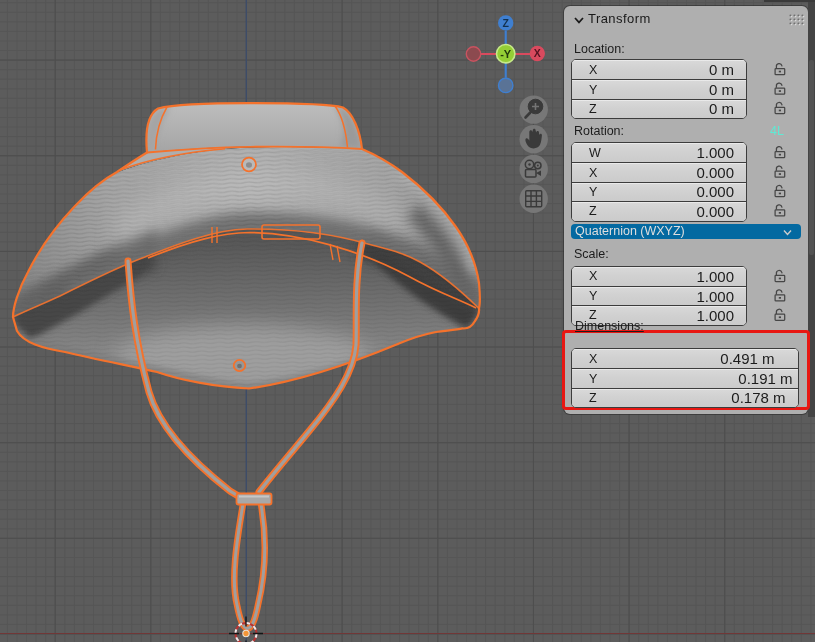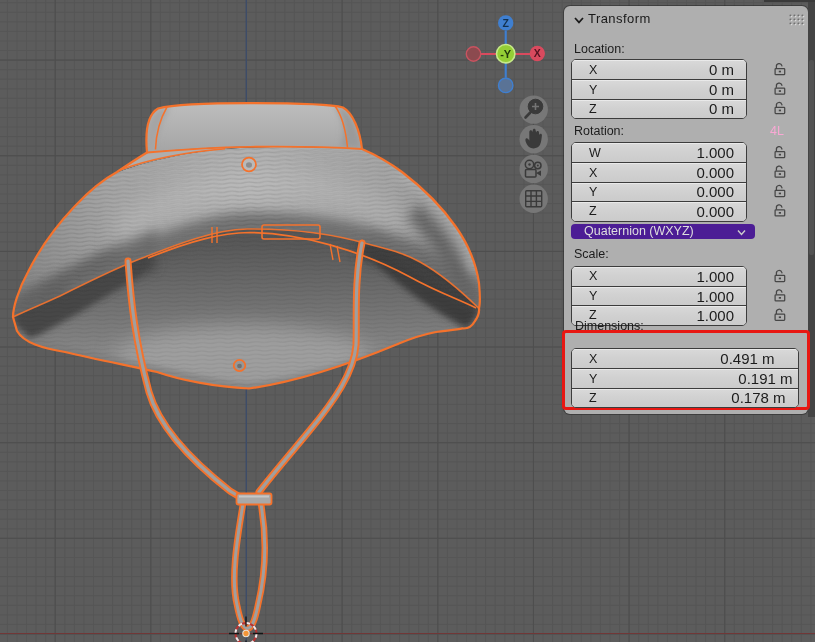--- a/index.html
+++ b/index.html
@@ -18,22 +18,22 @@
        background:#cfcfcf;}
   .row{position:relative;height:19.4px;display:flex;align-items:center;
        background:linear-gradient(180deg,#d9d9d9 0%,#d1d1d1 45%,#cbcbcb 100%);
        box-shadow:inset 0 1px 0 rgba(255,255,255,.45);
        border-top:1px solid #3c3c3c;}
   .row:first-child{border-top:none;}
   .row .k{margin-left:17px;font-size:12.5px;color:#1c1c1c;}
   .row .v{margin-left:auto;margin-right:12px;font-size:15px;color:#1c1c1c;}
   #hdr{position:absolute;left:572px;top:10px;width:230px;height:20px;}
   #hdrtext{position:absolute;left:16px;top:1px;font-size:13px;letter-spacing:0.45px;color:#191919;}
-  #drop{position:absolute;left:571px;top:224px;width:184px;height:15px;background:#4c1d95;
-        border-radius:4px;color:#dedede;font-size:12.5px;line-height:15px;padding-left:13px;}
+  #drop{position:absolute;left:571px;top:224px;width:230px;height:15px;background:#0369a1;
+        border-radius:4px;color:#dedede;font-size:12.5px;line-height:15px;padding-left:4px;}
   #redbox{position:absolute;left:562px;top:329.5px;width:247.5px;height:80.5px;
           border:3px solid #e81712;border-radius:4px;}
 </style>
 </head>
 <body>
 <div id="stage">
   <svg id="vp" width="815" height="642" viewBox="0 0 815 642">
       <defs>
         <filter id="b3" x="-40%" y="-40%" width="180%" height="180%">
           <feGaussianBlur stdDeviation="3"></feGaussianBlur>
@@ -208,21 +208,21 @@
         <span class="k">Y</span>
         <span class="v">0 m</span>
       </div>
     <div class="row">
         <span class="k">Z</span>
         <span class="v">0 m</span>
       </div>
   </div>
 
   <div class="plabel" style="left:574px;top:124.5px;">Rotation:</div>
-  <div class="plabel" style="left:770px;top:124.5px;color:#f9a8d4;">4L</div>
+  <div class="plabel" style="left:770px;top:124.5px;color:#5eead4;">4L</div>
   <div class="grp" style="left:571px;top:142px;width:176px;">
     <div class="row">
         <span class="k">W</span>
         <span class="v">1.000</span>
       </div>
     <div class="row">
         <span class="k">X</span>
         <span class="v">0.000</span>
       </div>
     <div class="row">
@@ -251,21 +251,21 @@
         <span class="k">Y</span>
         <span class="v">1.000</span>
       </div>
     <div class="row">
         <span class="k">Z</span>
         <span class="v">1.000</span>
       </div>
   </div>
 
   <div id="redbox"></div>
-  <div class="plabel" style="left:575px;top:320px;">Dimensions:</div>
+  <div class="plabel" style="left:575px;top:320px;text-decoration:underline;">Dimensions:</div>
   <div class="grp" style="left:571px;top:348px;width:227.5px;">
     <div class="row">
         <span class="k">X</span>
         <span class="v" style="margin-right:23px">0.491 m</span>
       </div>
     <div class="row">
         <span class="k">Y</span>
         <span class="v" style="margin-right:5px">0.191 m</span>
       </div>
     <div class="row">

